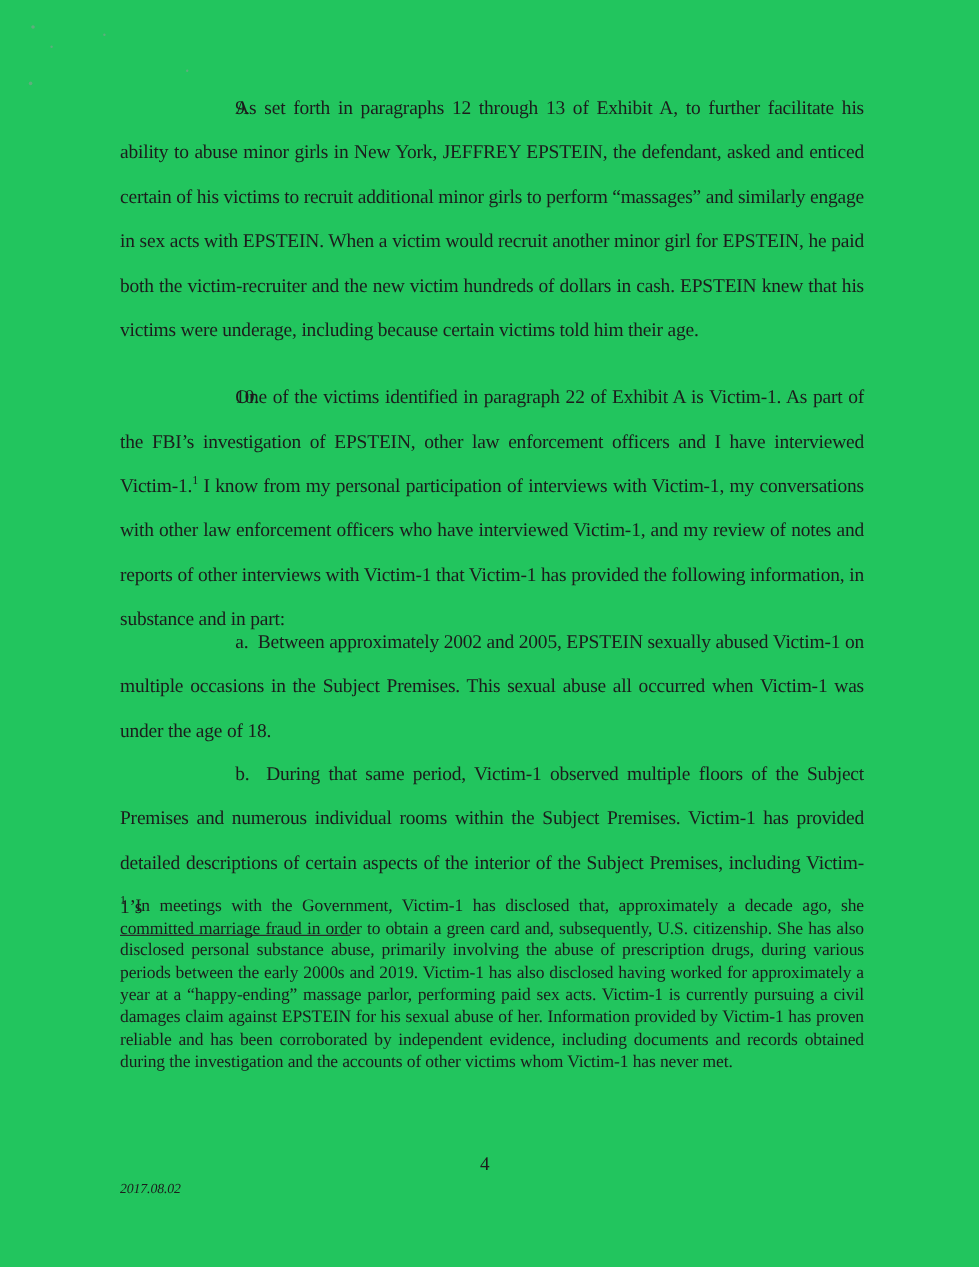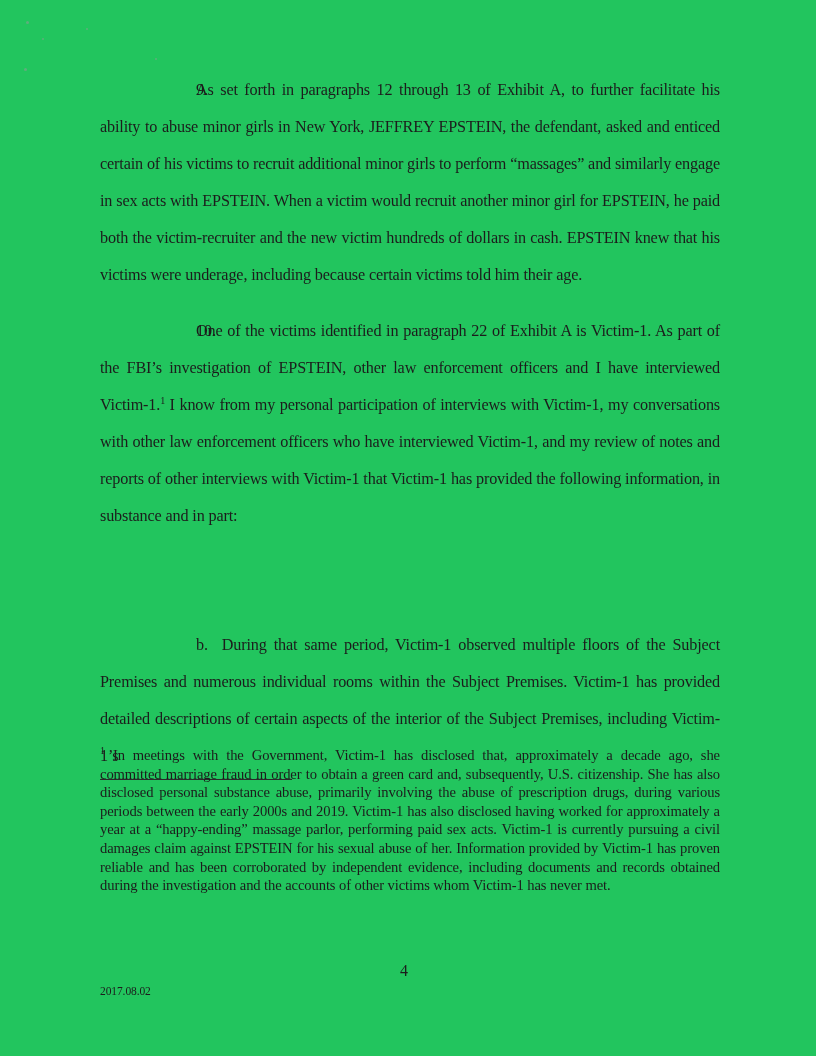--- a/index.html
+++ b/index.html
@@ -75,20 +75,21 @@
       left: 400px;
       top: 962px;
       font-size: 16px;
     }
     .doc-date {
       position: absolute;
       left: 100px;
       top: 985px;
       font-size: 11.5px;
       letter-spacing: -0.1px;
+      font-style: italic;
     }
     .speck {
       position: absolute;
       background: #9a9a9a;
       border-radius: 50%;
       opacity: 0.5;
     }
   </style>
 </head>
 <body>
@@ -102,20 +103,23 @@
   <div class="speck" style="left:155px;top:58px;width:2px;height:2px;"></div>
 
   <div class="body-text" id="p9">
     <p class="para"><span class="num">9.</span><span>As set forth in paragraphs 12 through 13 of Exhibit A, to further facilitate his ability to abuse minor girls in New York, JEFFREY EPSTEIN, the defendant, asked and enticed certain of his victims to recruit additional minor girls to perform “massages” and similarly engage in sex acts with EPSTEIN.  When a victim would recruit another minor girl for EPSTEIN, he paid both the victim-recruiter and the new victim hundreds of dollars in cash.  EPSTEIN knew that his victims were underage, including because certain victims told him their age.</span></p>
   </div>
 
   <div class="body-text" id="p10">
     <p class="para"><span class="num">10.</span><span>One of the victims identified in paragraph 22 of Exhibit A is Victim-1.  As part of the FBI’s investigation of EPSTEIN, other law enforcement officers and I have interviewed Victim-1.</span><span class="fn-ref">1</span><span>  I know from my personal participation of interviews with Victim-1, my conversations with other law enforcement officers who have interviewed Victim-1, and my review of notes and reports of other interviews with Victim-1 that Victim-1 has provided the following information, in substance and in part:</span></p>
   </div>
 
+  <div class="body-text" id="pa">
+    <p class="sub"><span>a.</span>&nbsp;&nbsp;<span>Between approximately 2002 and 2005, EPSTEIN sexually abused Victim-1 on multiple occasions in the Subject Premises.  This sexual abuse all occurred when Victim-1 was under the age of 18.</span></p>
+  </div>
 
   <div class="body-text" id="pb">
     <p class="sub"><span>b.</span>&nbsp;&nbsp;<span>During that same period, Victim-1 observed multiple floors of the Subject Premises and numerous individual rooms within the Subject Premises.  Victim-1 has provided detailed descriptions of certain aspects of the interior of the Subject Premises, including Victim-1’s</span></p>
   </div>
 
   <div class="footnote-rule"></div>
 
   <div class="footnote">
     <sup>1</sup>&nbsp;<span>In meetings with the Government, Victim-1 has disclosed that, approximately a decade ago, she committed marriage fraud in order to obtain a green card and, subsequently, U.S. citizenship.  She has also disclosed personal substance abuse, primarily involving the abuse of prescription drugs, during various periods between the early 2000s and 2019.  Victim-1 has also disclosed having worked for approximately a year at a “happy-ending” massage parlor, performing paid sex acts. Victim-1 is currently pursuing a civil damages claim against EPSTEIN for his sexual abuse of her. Information provided by Victim-1 has proven reliable and has been corroborated by independent evidence, including documents and records obtained during the investigation and the accounts of other victims whom Victim-1 has never met.</span>
   </div>

